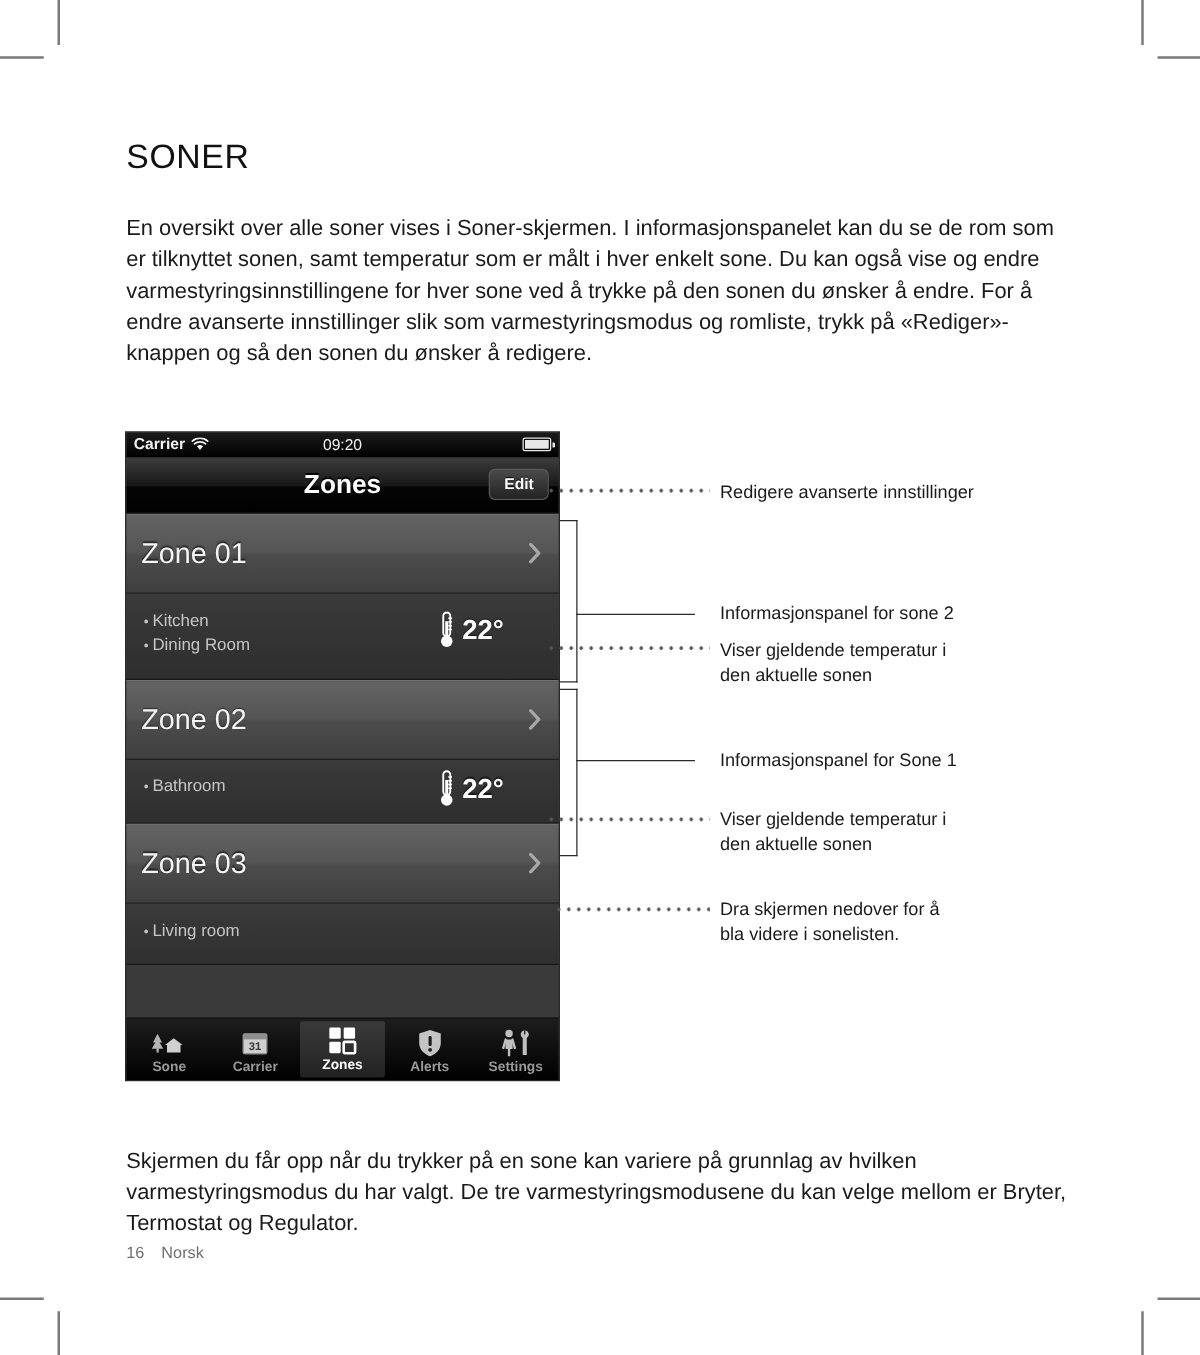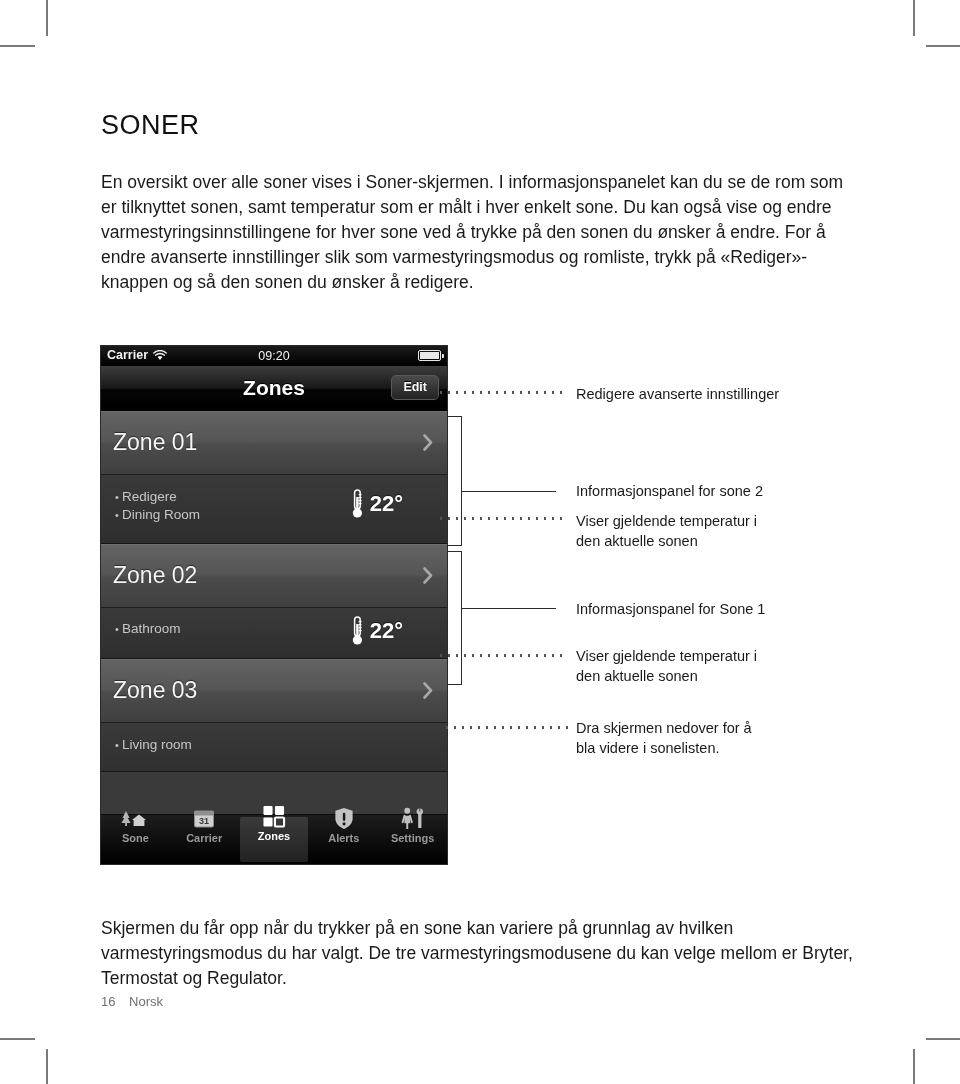--- a/index.html
+++ b/index.html
@@ -218,21 +218,21 @@
     border-top: 1px solid #0a0a0a;
     display: flex;
   }
   .tab {
     flex: 1;
     position: relative;
     display: flex;
     flex-direction: column;
     align-items: center;
     justify-content: flex-end;
-    padding-bottom: 20px;
+    padding-bottom: 4px;
     color: #9a9a9a;
     font-size: 11px;
     font-weight: bold;
   }
   .tab.active {
     background: linear-gradient(#3a3a3a, #222);
     color: #ffffff;
     border-radius: 2px;
     margin: 2px 1px 2px;
   }
@@ -320,21 +320,21 @@
   <div class="zone-header">
     <span class="zh-label">Zone 01</span>
     <span class="chev">
       <svg viewBox="0 0 10 17" width="10" height="17">
         <polyline points="1.5,1.5 8,8.5 1.5,15.5" fill="none" stroke="#a8a8a8" stroke-width="2.6" stroke-linecap="round" stroke-linejoin="round"></polyline>
       </svg>
     </span>
   </div>
   <div class="info-panel">
     <div class="rooms">
-      <div>Redigere</div>
+      <div>Kitchen</div>
       <div>Dining Room</div>
     </div>
     <div class="temp-wrap">
       <span class="thermo">
         <svg viewBox="0 0 15 30" width="15" height="30">
           <rect x="4.6" y="1" width="5.6" height="19" rx="2.8" fill="none" stroke="#fff" stroke-width="1.5"></rect>
           <circle cx="7.4" cy="24" r="4.6" fill="#fff"></circle>
           <rect x="6.2" y="8" width="2.4" height="14" fill="#fff"></rect>
           <rect x="8.6" y="5" width="3" height="1.2" fill="#fff"></rect>
           <rect x="8.6" y="8" width="3" height="1.2" fill="#fff"></rect>

